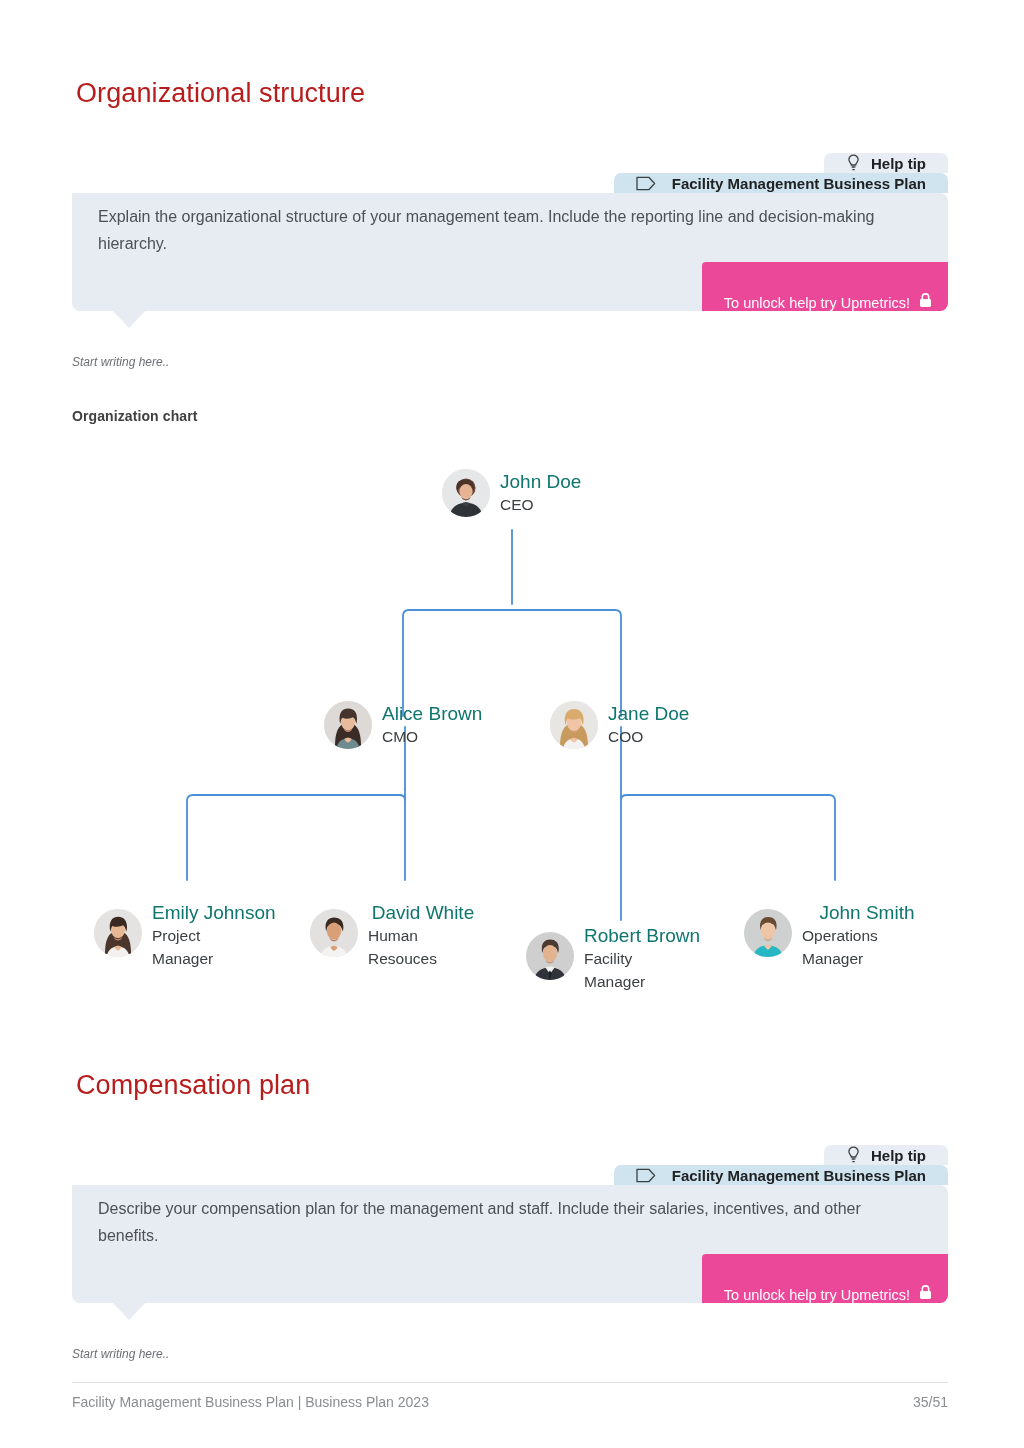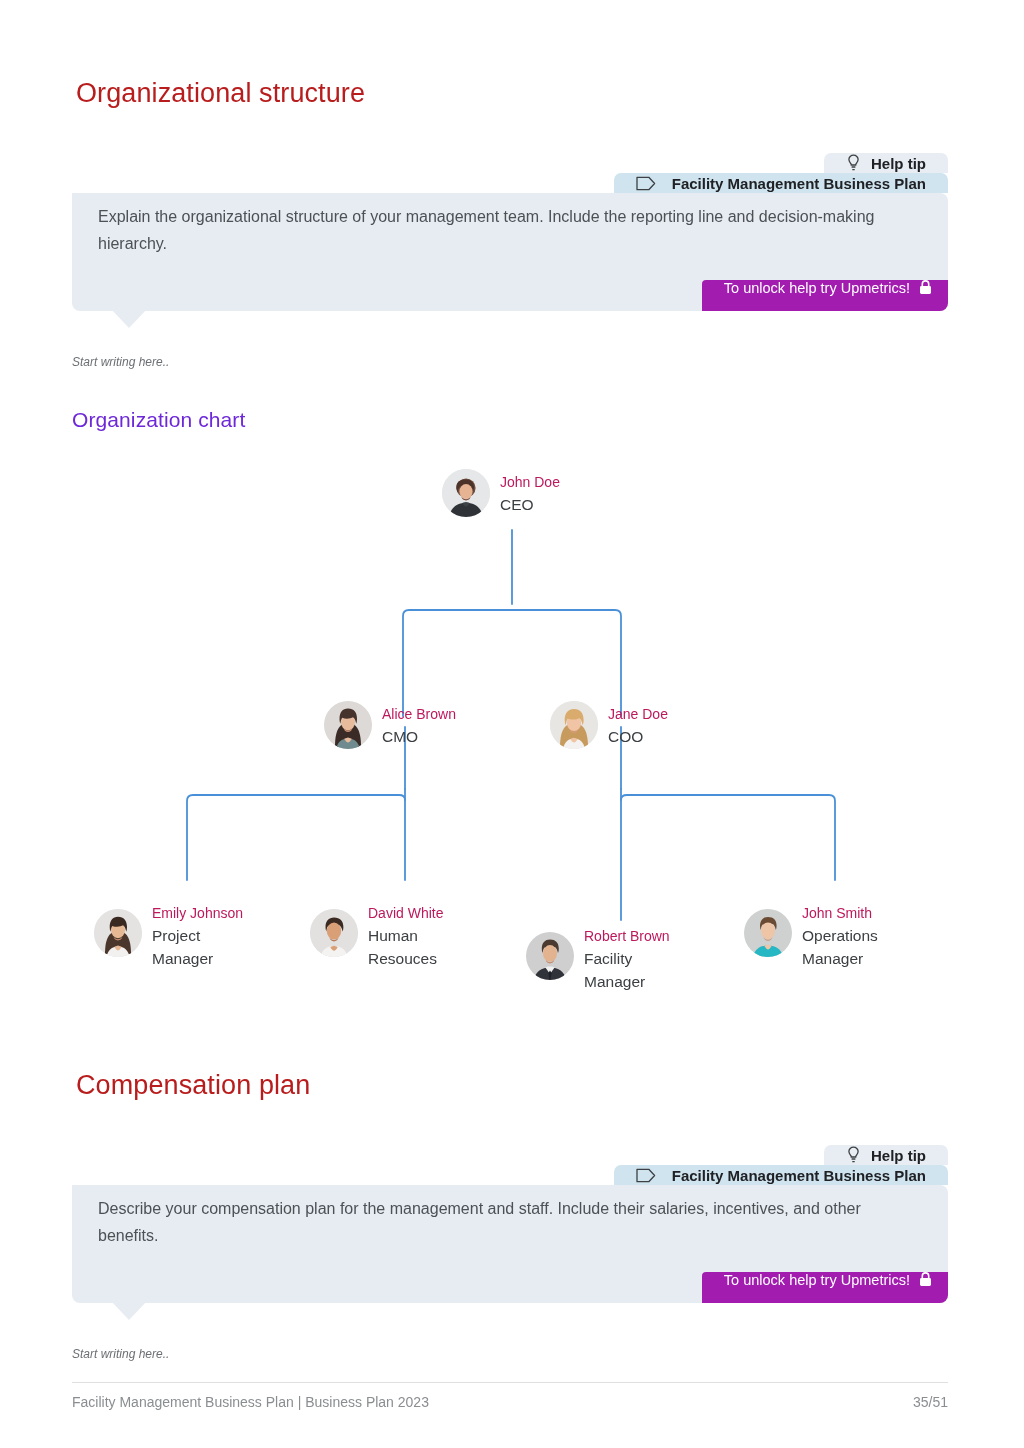--- a/index.html
+++ b/index.html
@@ -22,23 +22,23 @@
     left: 76px;
     font-size: 27px;
     font-weight: 400;
     color: #b91c1c;
     letter-spacing: 0.1px;
     white-space: nowrap;
   }
   .h2 {
     position: absolute;
     left: 72px;
-    font-size: 21px;
-    font-weight: 400;
-    color: #6d28d9;
+    font-size: 14px;
+    font-weight: 700;
+    color: #404040;
     letter-spacing: 0.1px;
     white-space: nowrap;
   }
 
   
   .helpblock { position: absolute; left: 72px; width: 876px; }
 
   .tabs { position: relative; height: 40px; display: flex; align-items: flex-end; flex-direction: column; }
 
   .tab {
@@ -77,26 +77,26 @@
     bottom: -17px;
     width: 0; height: 0;
     border-left: 17px solid transparent;
     border-right: 17px solid transparent;
     border-top: 18px solid #e7ebf2;
   }
   .unlock {
     position: absolute;
     right: 0;
     bottom: 0;
-    background: #a21caf;
+    background: #ec4899;
     color: #ffffff;
     font-size: 14.5px;
-    height: 31px;
+    height: 49px;
     display: flex;
-    align-items: flex-start;
+    align-items: flex-end;
     gap: 9px;
     padding: 0 16px 0 22px;
     border-radius: 4px 0 8px 0;
     white-space: nowrap;
   }
 
   .startwriting {
     position: absolute;
     left: 72px;
     font-size: 12px;
@@ -114,24 +114,25 @@
     width: 48px; height: 48px;
     border-radius: 50%;
     background: #e3e5e6;
     flex: 0 0 48px;
     overflow: hidden;
     position: relative;
   }
   .avatar svg { display: block; width: 48px; height: 48px; }
   .ninfo { display: flex; flex-direction: column; }
   .nname {
-    font-size: 14px;
-    color: #be185d;
+    font-size: 19px;
+    color: #0f766e;
     line-height: 22px;
     white-space: nowrap;
+    text-align: center;
   }
   .nrole {
     font-size: 15.5px;
     color: #3c4043;
     line-height: 23px;
     max-width: 110px;
   }
   .nrole.wide { max-width: 130px; }
 
   

